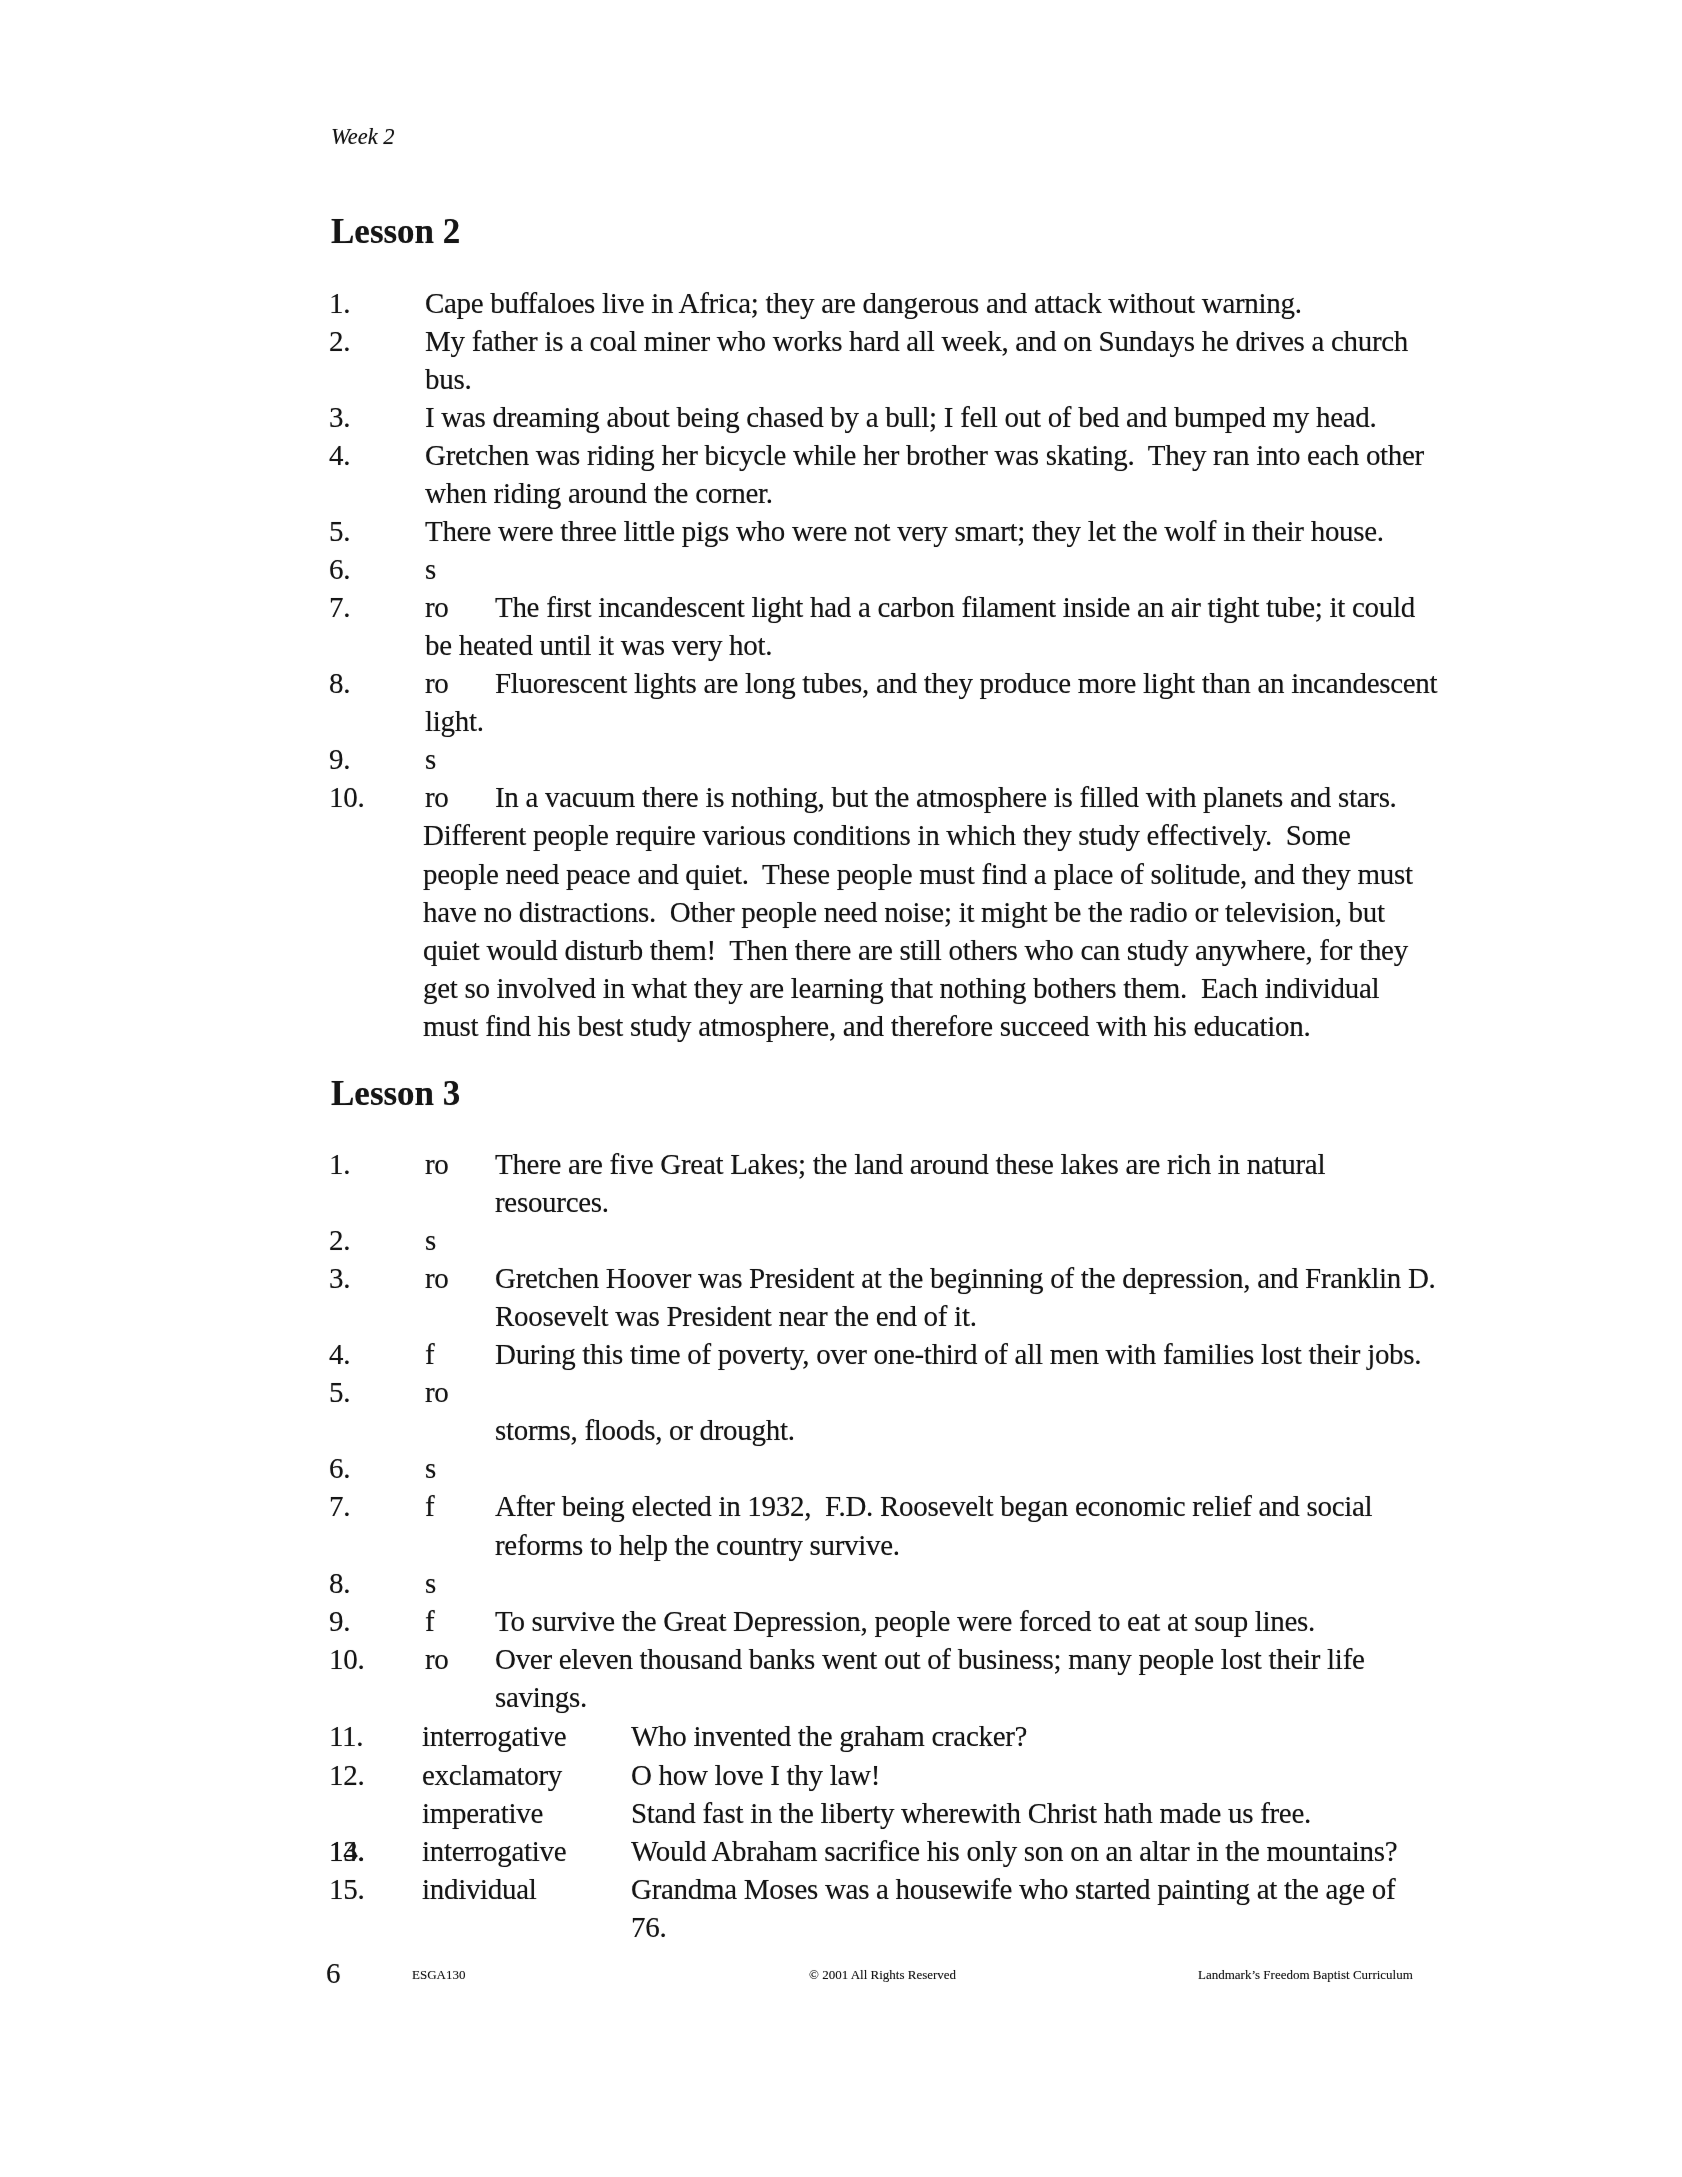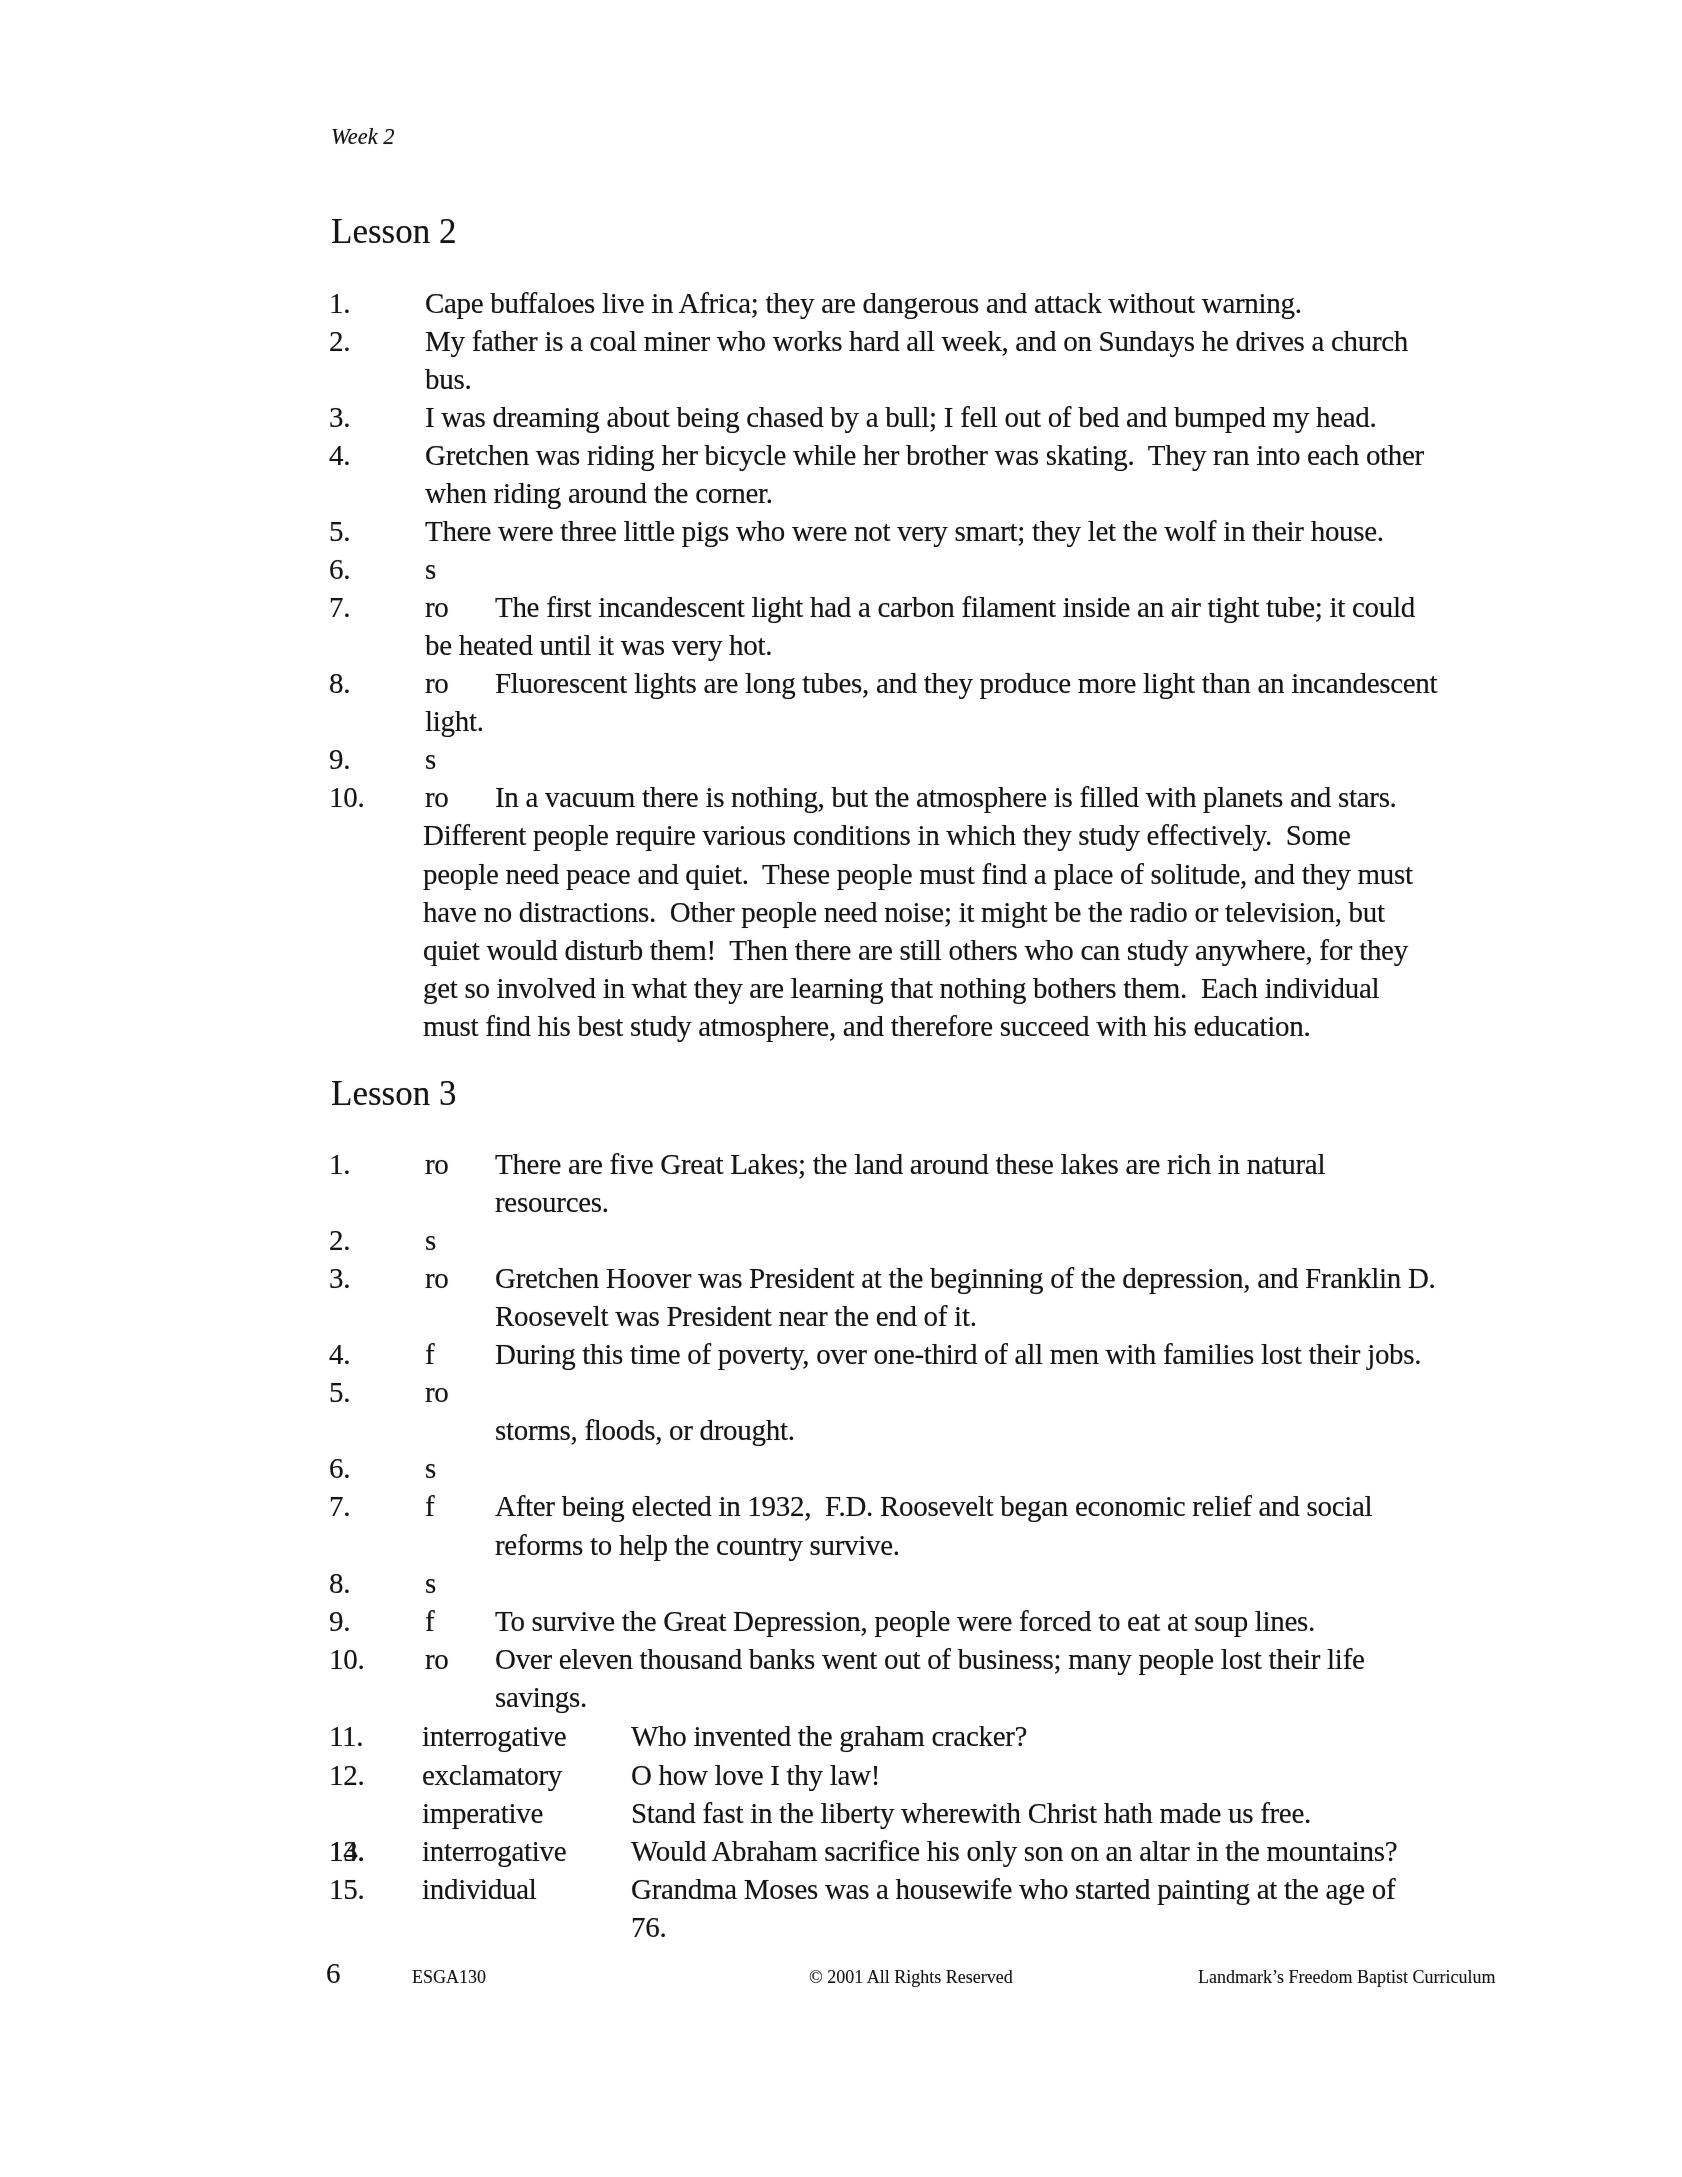--- a/index.html
+++ b/index.html
@@ -23,26 +23,26 @@
     letter-spacing: -0.3px;
     line-height: 1;
     text-shadow: 0 0 0.9px rgba(20,20,20,0.45);
   }
   .week {
     font-style: italic;
     font-size: 22.5px;
     letter-spacing: 0;
   }
   .heading {
-    font-weight: normal;
+    font-weight: bold;
     font-size: 35px;
     letter-spacing: 0;
   }
   .footer-small {
-    font-size: 18px;
+    font-size: 13px;
     letter-spacing: 0;
     text-shadow: 0 0 0.9px rgba(20,20,20,0.35);
   }
   .footer-pagenum {
     font-size: 29px;
     letter-spacing: 0;
   }
 </style>
 </head>
 <body>

